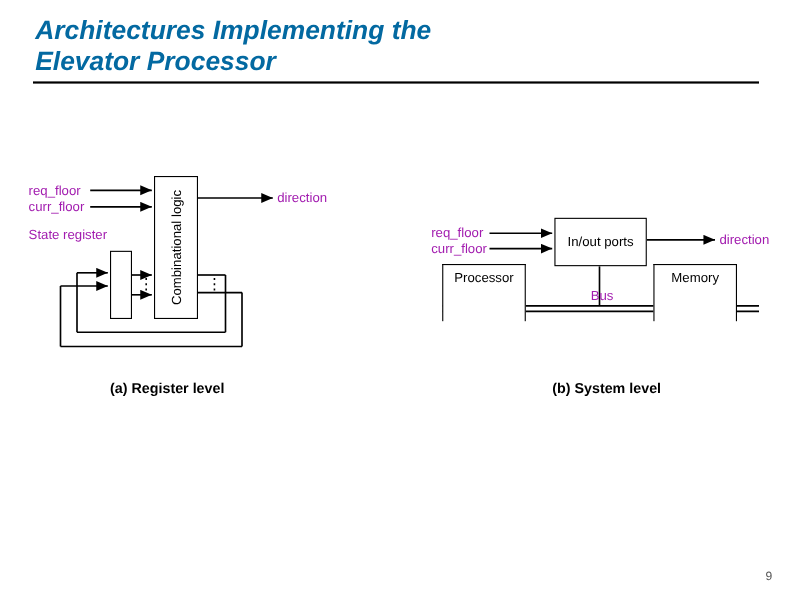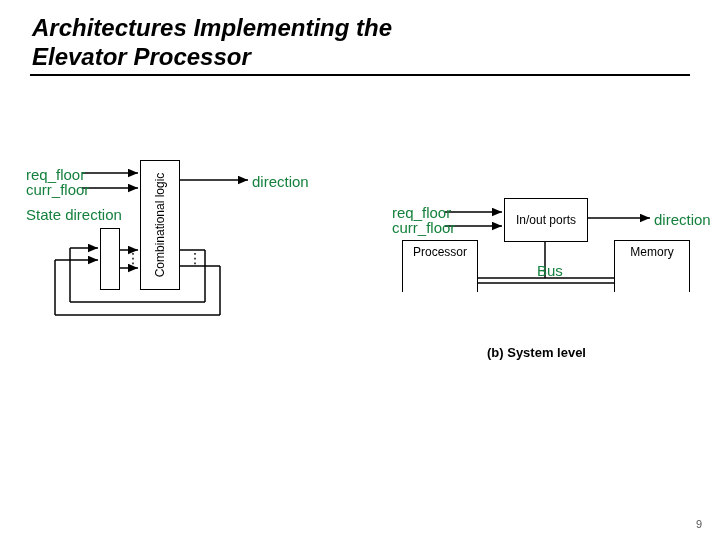--- a/index.html
+++ b/index.html
@@ -8,21 +8,21 @@
     height: 540px;
     background: #fff;
     font-family: Arial, Helvetica, sans-serif;
     position: relative;
     overflow: hidden;
   }
   .title {
     position: absolute;
     top: 14px;
     left: 32px;
-    color: #000000;
+    color: #0369a1;
     font-weight: bold;
     font-style: italic;
     font-size: 24px;
     line-height: 1.2;
   }
   .underline {
     position: absolute;
     top: 74px;
     left: 30px;
     width: 660px;
@@ -38,22 +38,22 @@
   }
   .diagram-area {
     position: absolute;
     top: 150px;
     left: 0;
     width: 720px;
     height: 260px;
   }
   .label {
     position: absolute;
-    font-size: 15px;
-    color: #15803d;
+    font-size: 12px;
+    color: #a21caf;
     white-space: nowrap;
   }
   .caption {
     position: absolute;
     font-size: 13px;
     font-weight: bold;
     color: #000;
   }
   
   .box {
@@ -133,44 +133,45 @@
 
     <line x1="648" y1="105" x2="648" y2="128" stroke="#000" stroke-width="1.5"></line>
 
     <line x1="402" y1="128" x2="690" y2="128" stroke="#000" stroke-width="1.5"></line>
     <line x1="402" y1="133" x2="690" y2="133" stroke="#000" stroke-width="1.5"></line>
   </svg>
 
   <div class="label" style="left:26px; top:16px;">req_floor</div>
   <div class="label" style="left:26px; top:31px;">curr_floor</div>
   <div class="label" style="left:252px; top:23px;">direction</div>
-  <div class="label" style="left:26px; top:56px;">State direction</div>
+  <div class="label" style="left:26px; top:56px;">State register</div>
 
   <div class="box" style="left:100px; top:78px; width:20px; height:62px;"></div>
 
   <div class="box" style="left:140px; top:10px; width:40px; height:130px;">
     <span class="rot">Combinational logic</span>
   </div>
 
   <div class="dots" style="left:126px; top:100px;">⋮</div>
   <div class="dots" style="left:188px; top:100px;">⋮</div>
 
+  <div class="caption" style="left:100px; top:195px;">(a) Register level</div>
 
   <div class="label" style="left:392px; top:54px;">req_floor</div>
   <div class="label" style="left:392px; top:69px;">curr_floor</div>
   <div class="label" style="left:654px; top:61px;">direction</div>
 
   <div class="box" style="left:504px; top:48px; width:84px; height:44px;">
     <span>In/out ports</span>
   </div>
   <div class="box" style="left:402px; top:90px; width:76px; height:52px; border-bottom:none; align-items:flex-start; padding-top:4px;">
     <span>Processor</span>
   </div>
-  <div class="box" style="left:614px; top:90px; width:76px; height:52px; border-bottom:none; align-items:flex-start; padding-top:4px;">
+  <div class="box" style="left:594px; top:90px; width:76px; height:52px; border-bottom:none; align-items:flex-start; padding-top:4px;">
     <span>Memory</span>
   </div>
   <div class="label" style="left:537px; top:112px;">Bus</div>
 
-  <div class="caption" style="left:487px; top:195px;text-align:center;">(b) System level</div>
+  <div class="caption" style="left:502px; top:195px;text-align:center;">(b) System level</div>
 
 </div>
 
 <div class="page-num">9</div>
 
 </body></html>

